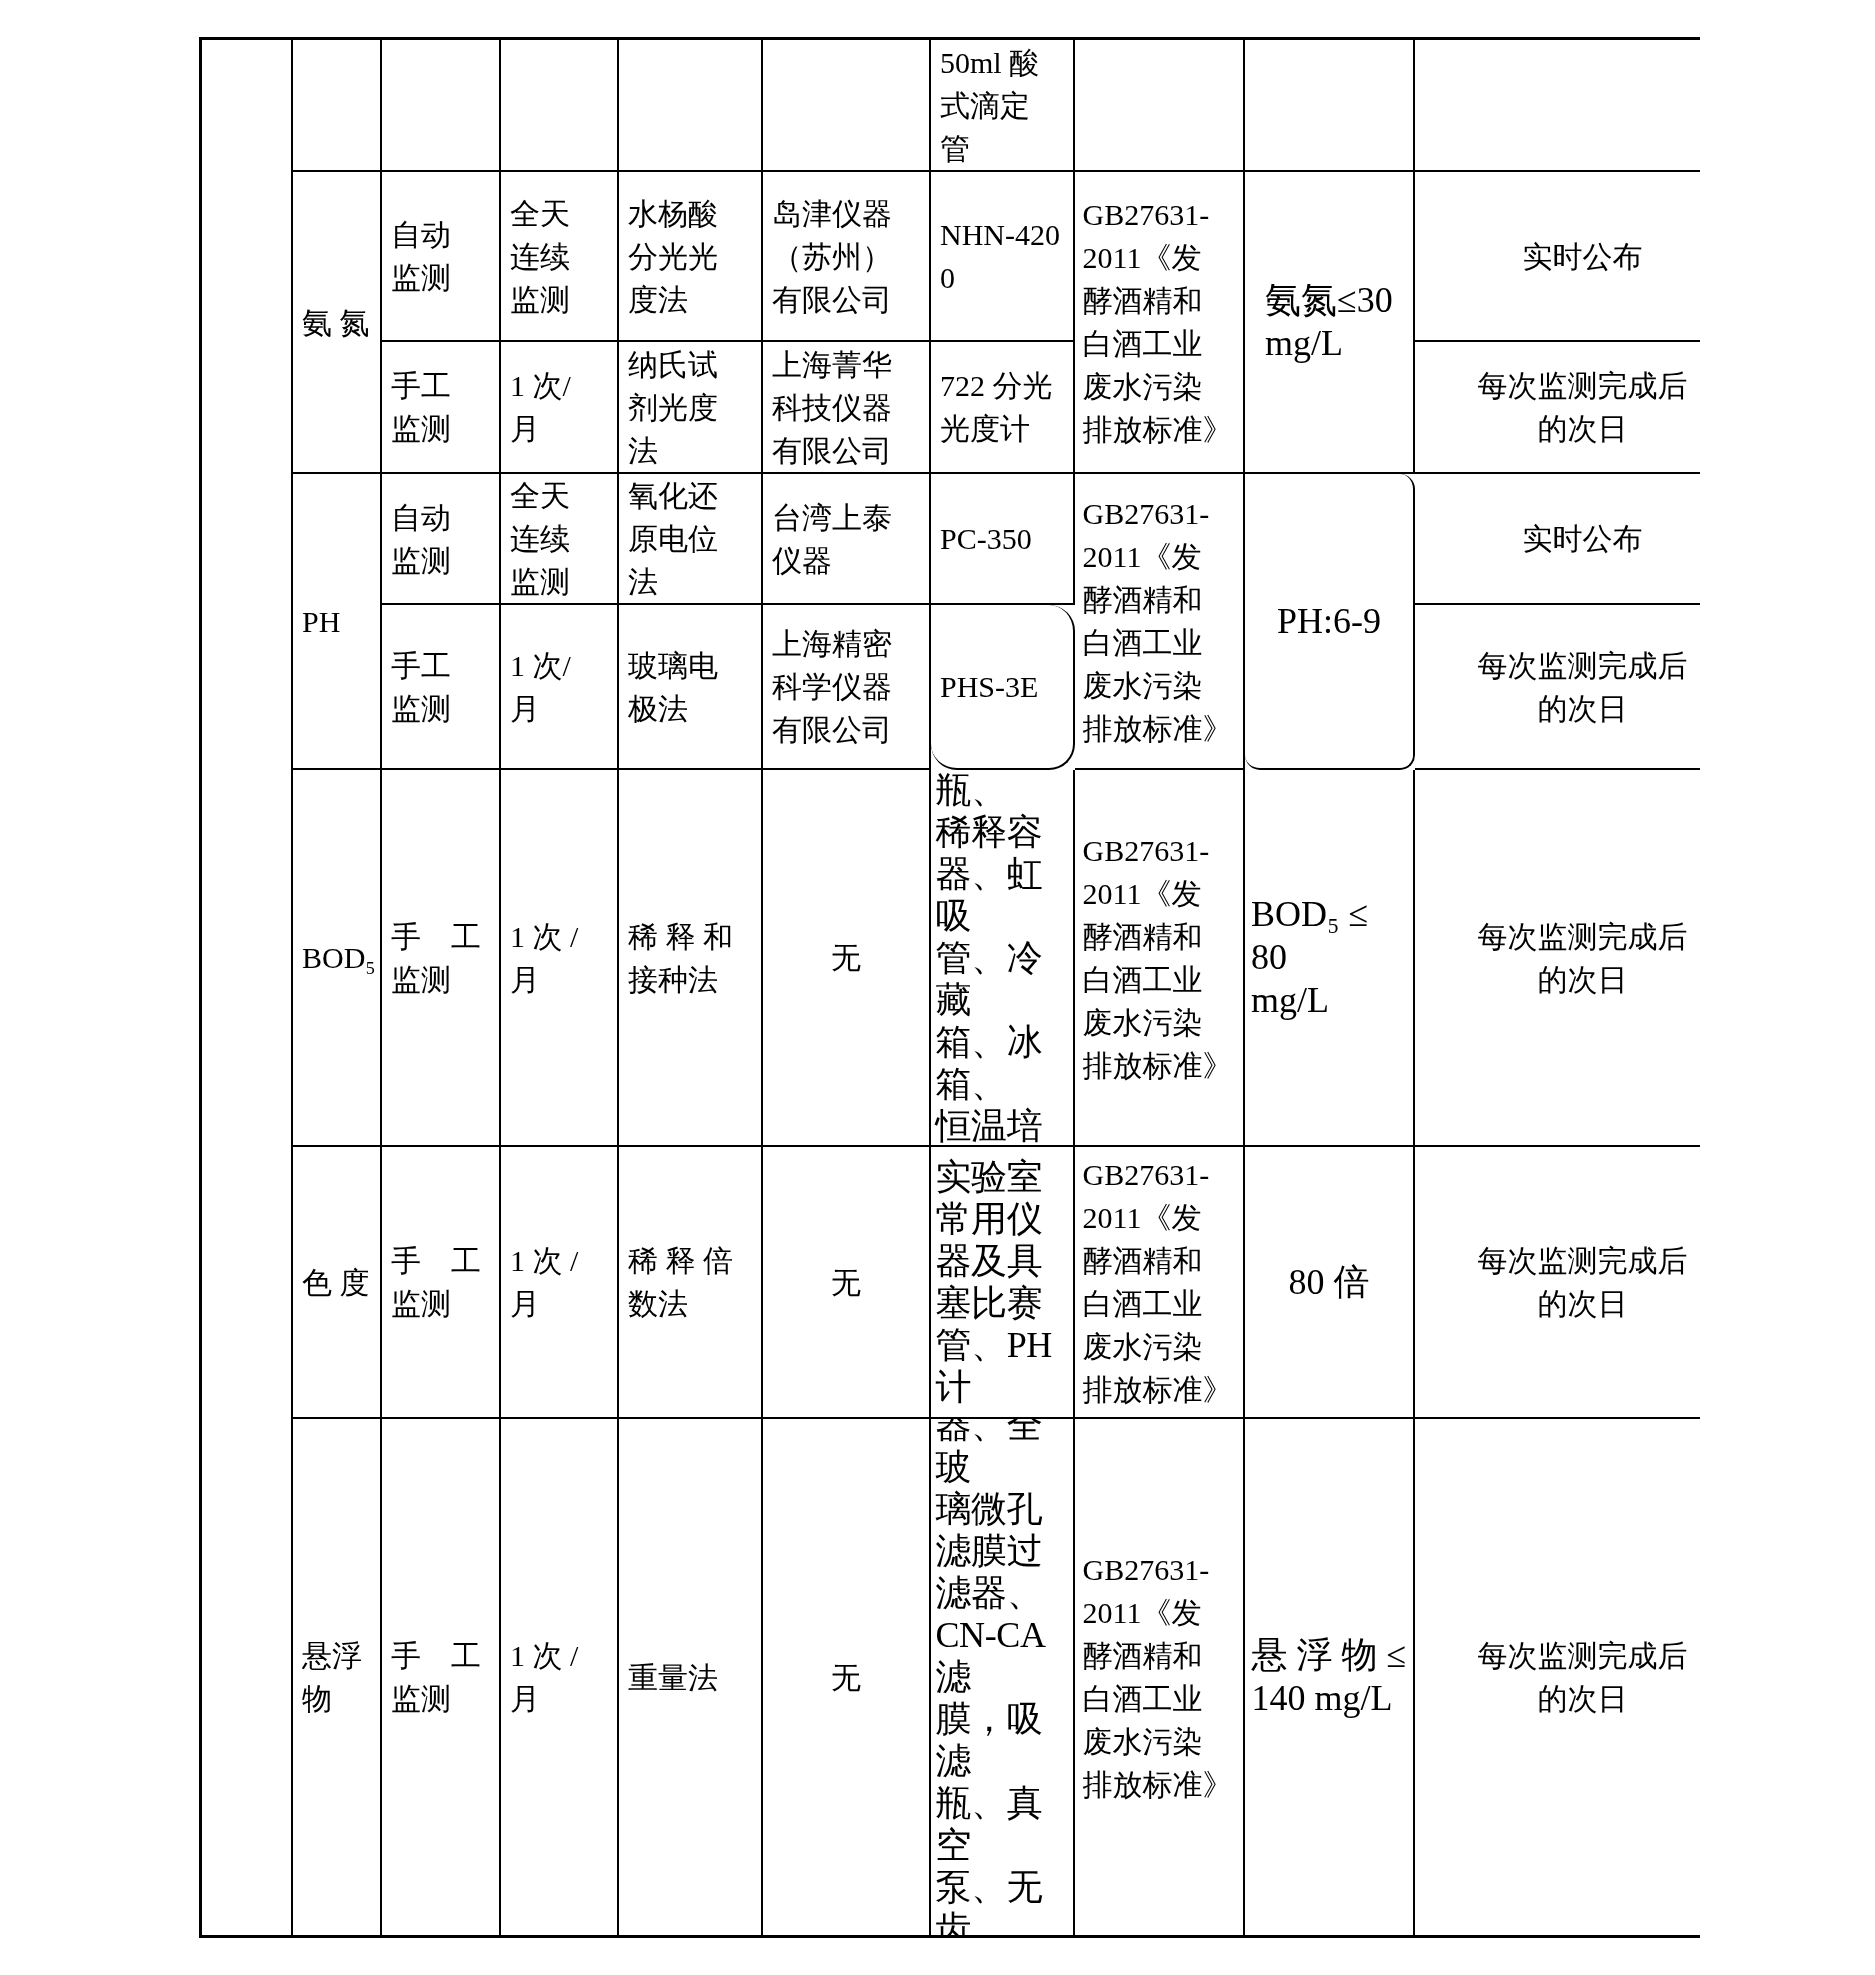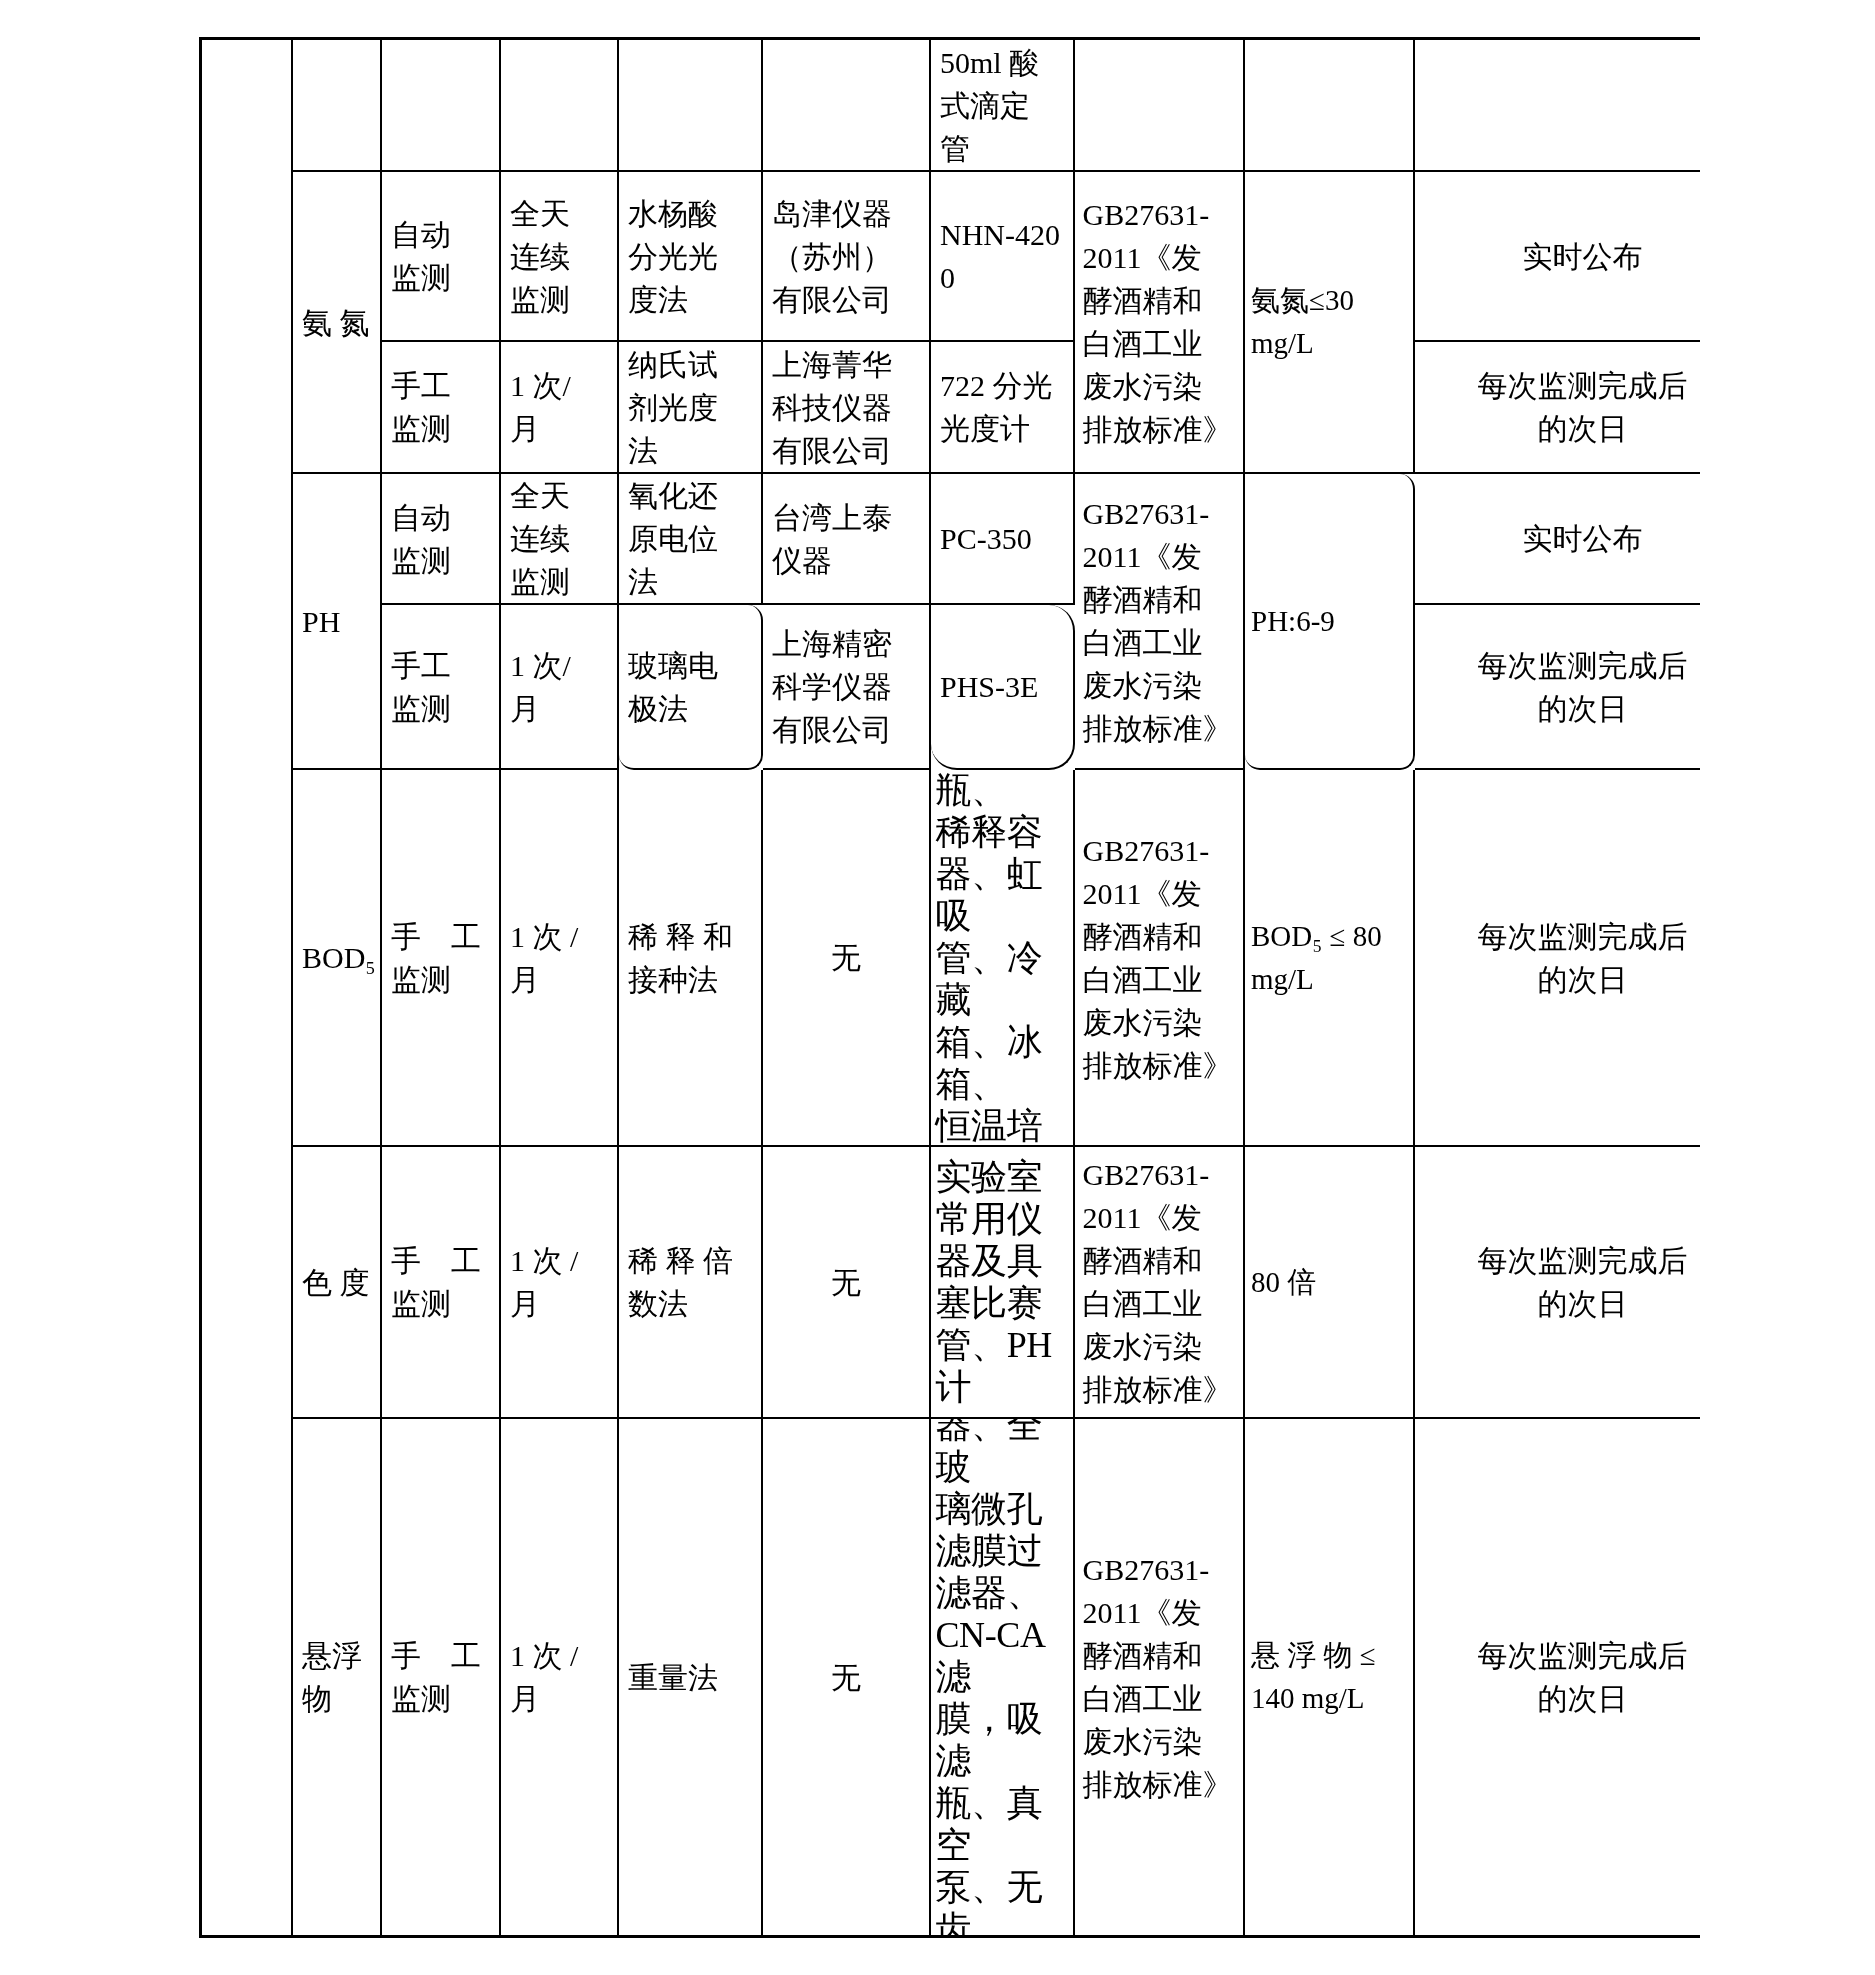--- a/index.html
+++ b/index.html
@@ -19,21 +19,21 @@
     display:flex;align-items:center;justify-content:flex-start;
     padding:0 9px;box-sizing:border-box;
     font-size:30px;line-height:43px;color:#000;
     overflow:hidden;
   }
   .cell > span{white-space:pre-line;text-align:left;}
   .cell.center{justify-content:center;padding:0 3px;}
   .cell.center > span{text-align:center;}
   .cell.list{font-size:36px;line-height:42px;letter-spacing:-0.4px;padding:0 4.5px;}
   .cell.std{padding:0 7.6px;}
-  .cell.lim{padding:8px 6px;font-size:29px;}
+  .cell.lim{padding:8px 6px;font-size:36px;justify-content:center;}
   .cell.no-r{border-right:none;padding-left:45px;}
   .cell.no-b{border-bottom:none;}
 </style>
 </head>
 <body>
 
 <div class="page">
   <div id="table-grid">
       <div class="cell no-b" style="grid-area: 1 / 1 / 9 / 2;">
         <span></span>
@@ -173,21 +173,21 @@
         <span>实时公布</span>
       </div>
       <div class="cell" style="grid-area: 5 / 3 / 6 / 4;">
         <span>手工
 监测</span>
       </div>
       <div class="cell" style="grid-area: 5 / 4 / 6 / 5;">
         <span>1 次/
 月</span>
       </div>
-      <div class="cell" style="grid-area: 5 / 5 / 6 / 6; border-radius: 15px;">
+      <div class="cell" style="grid-area: 5 / 5 / 6 / 6;">
         <span>玻璃电
 极法</span>
       </div>
       <div class="cell" style="grid-area: 5 / 6 / 6 / 7;">
         <span>上海精密
 科学仪器
 有限公司</span>
       </div>
       <div class="cell" style="grid-area: 5 / 7 / 6 / 8; border-radius: 26px;">
         <span>PHS-3E</span>

